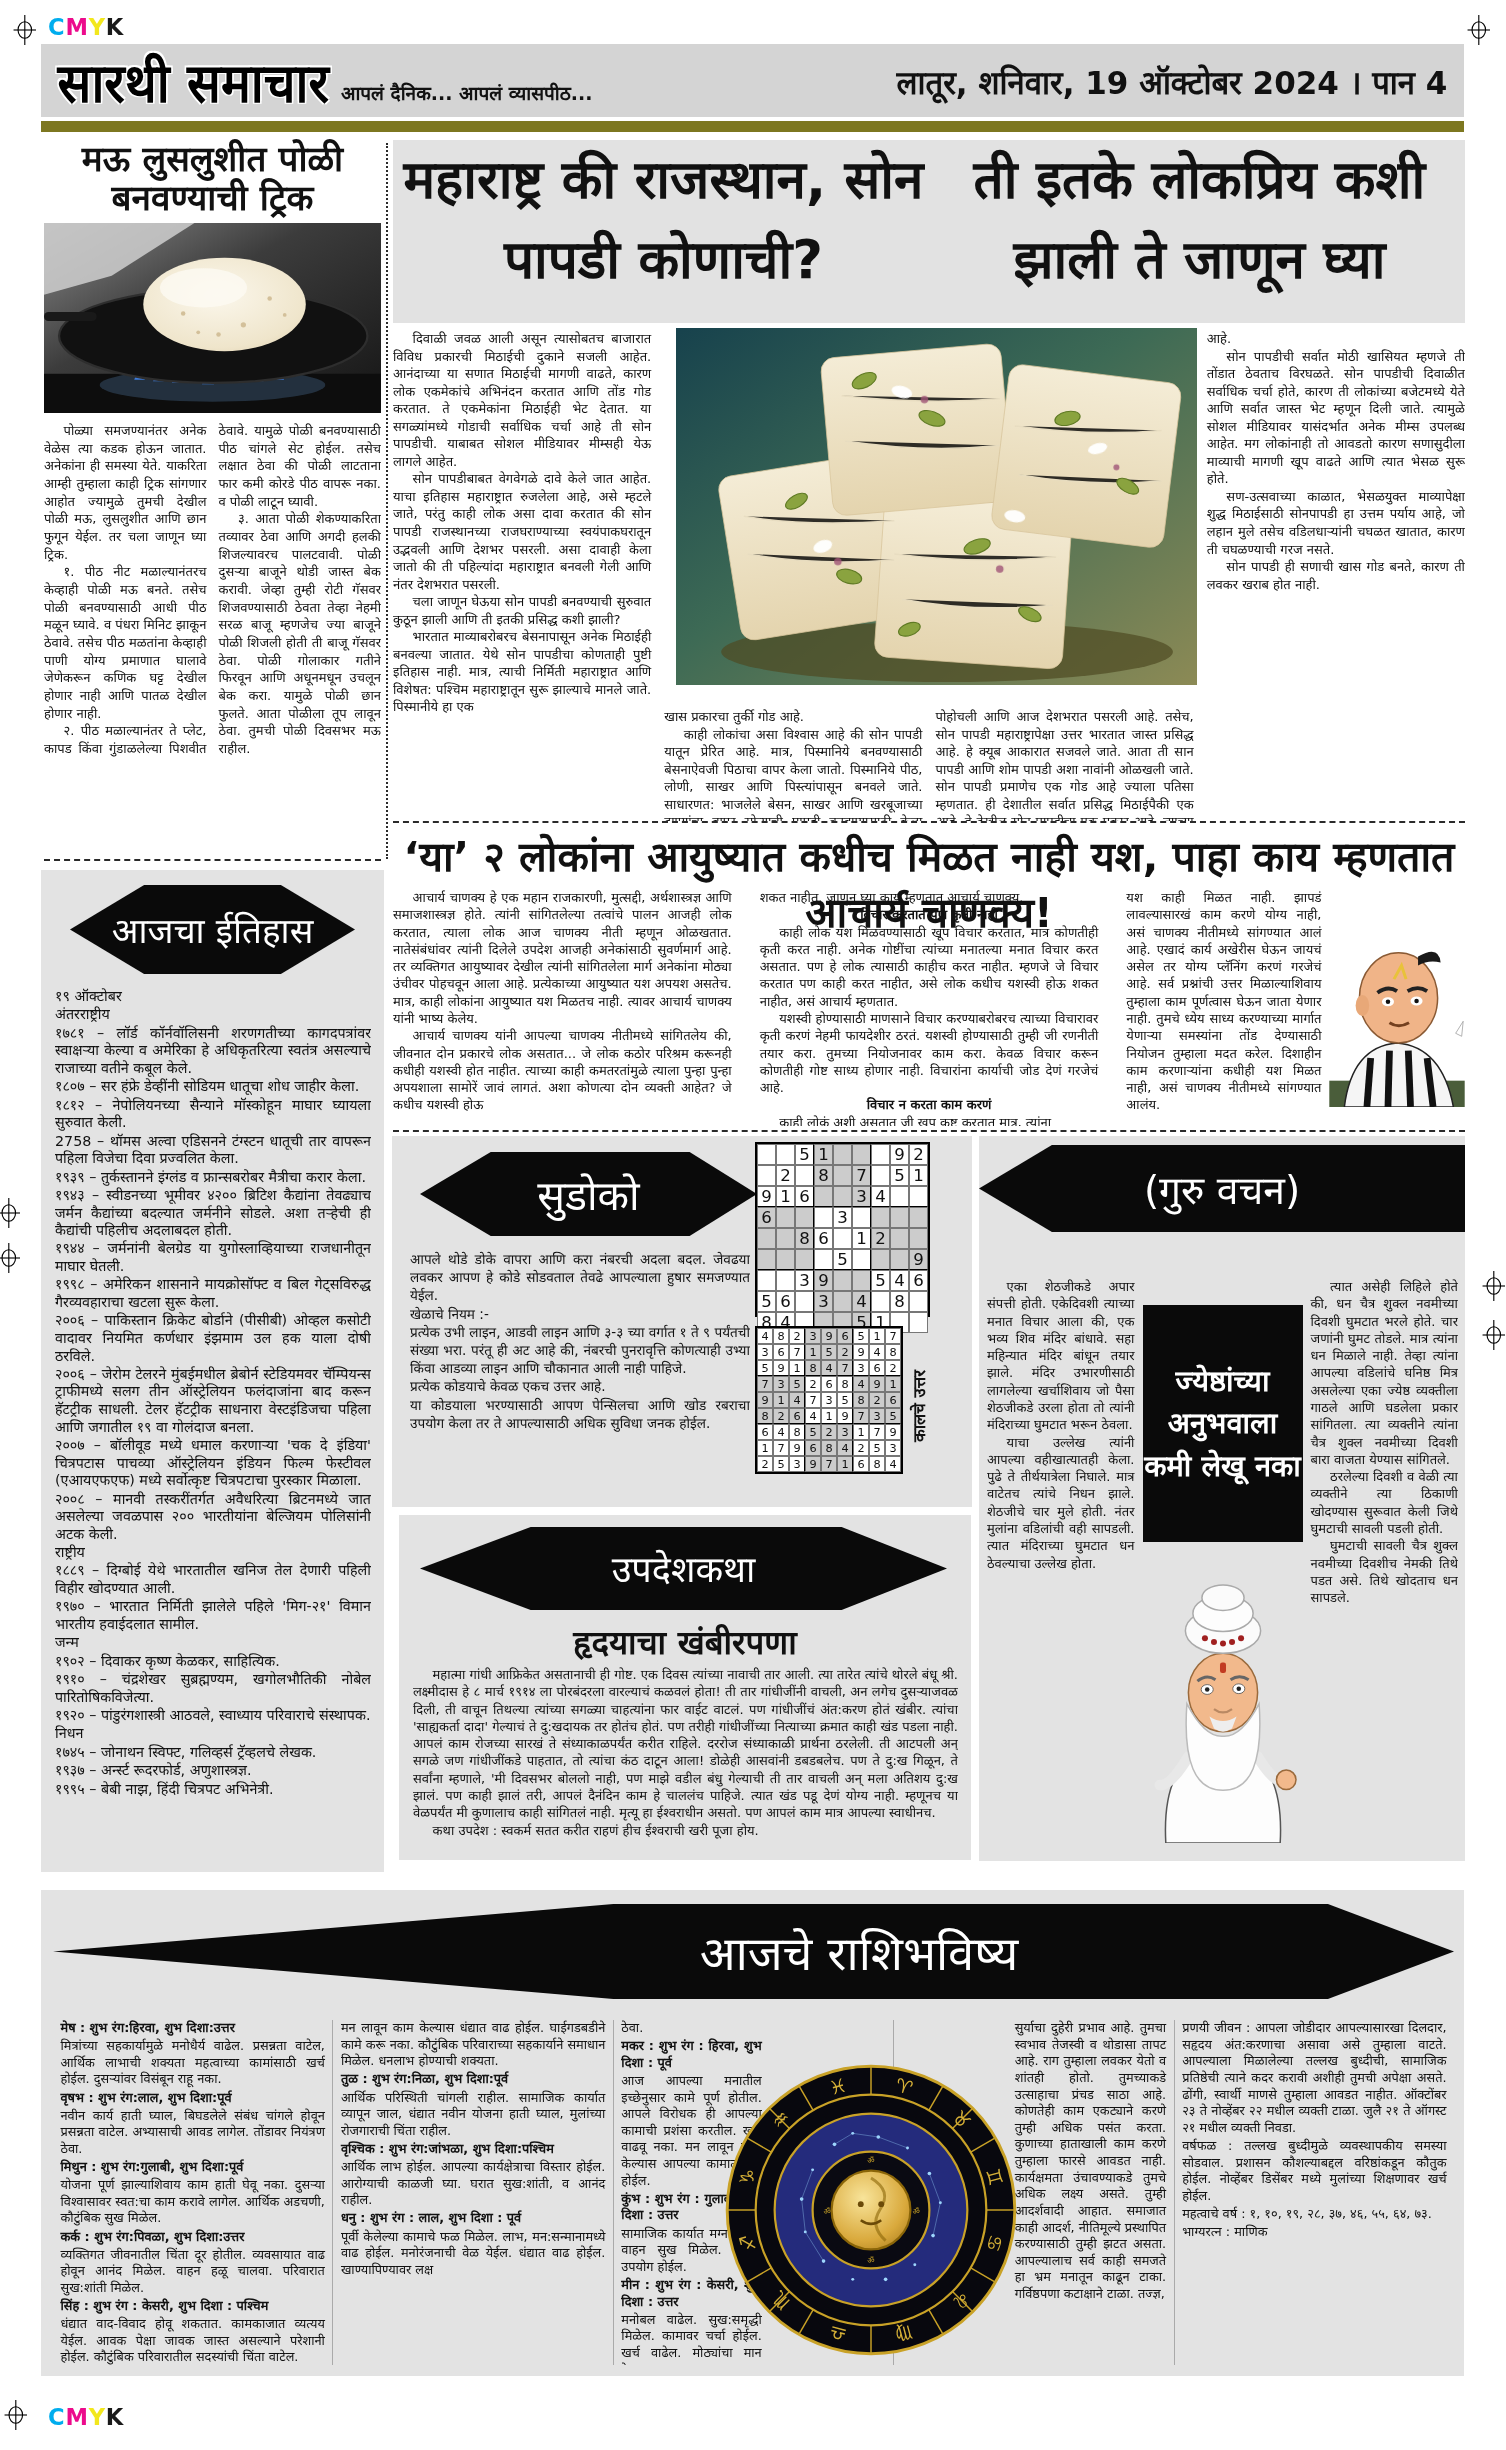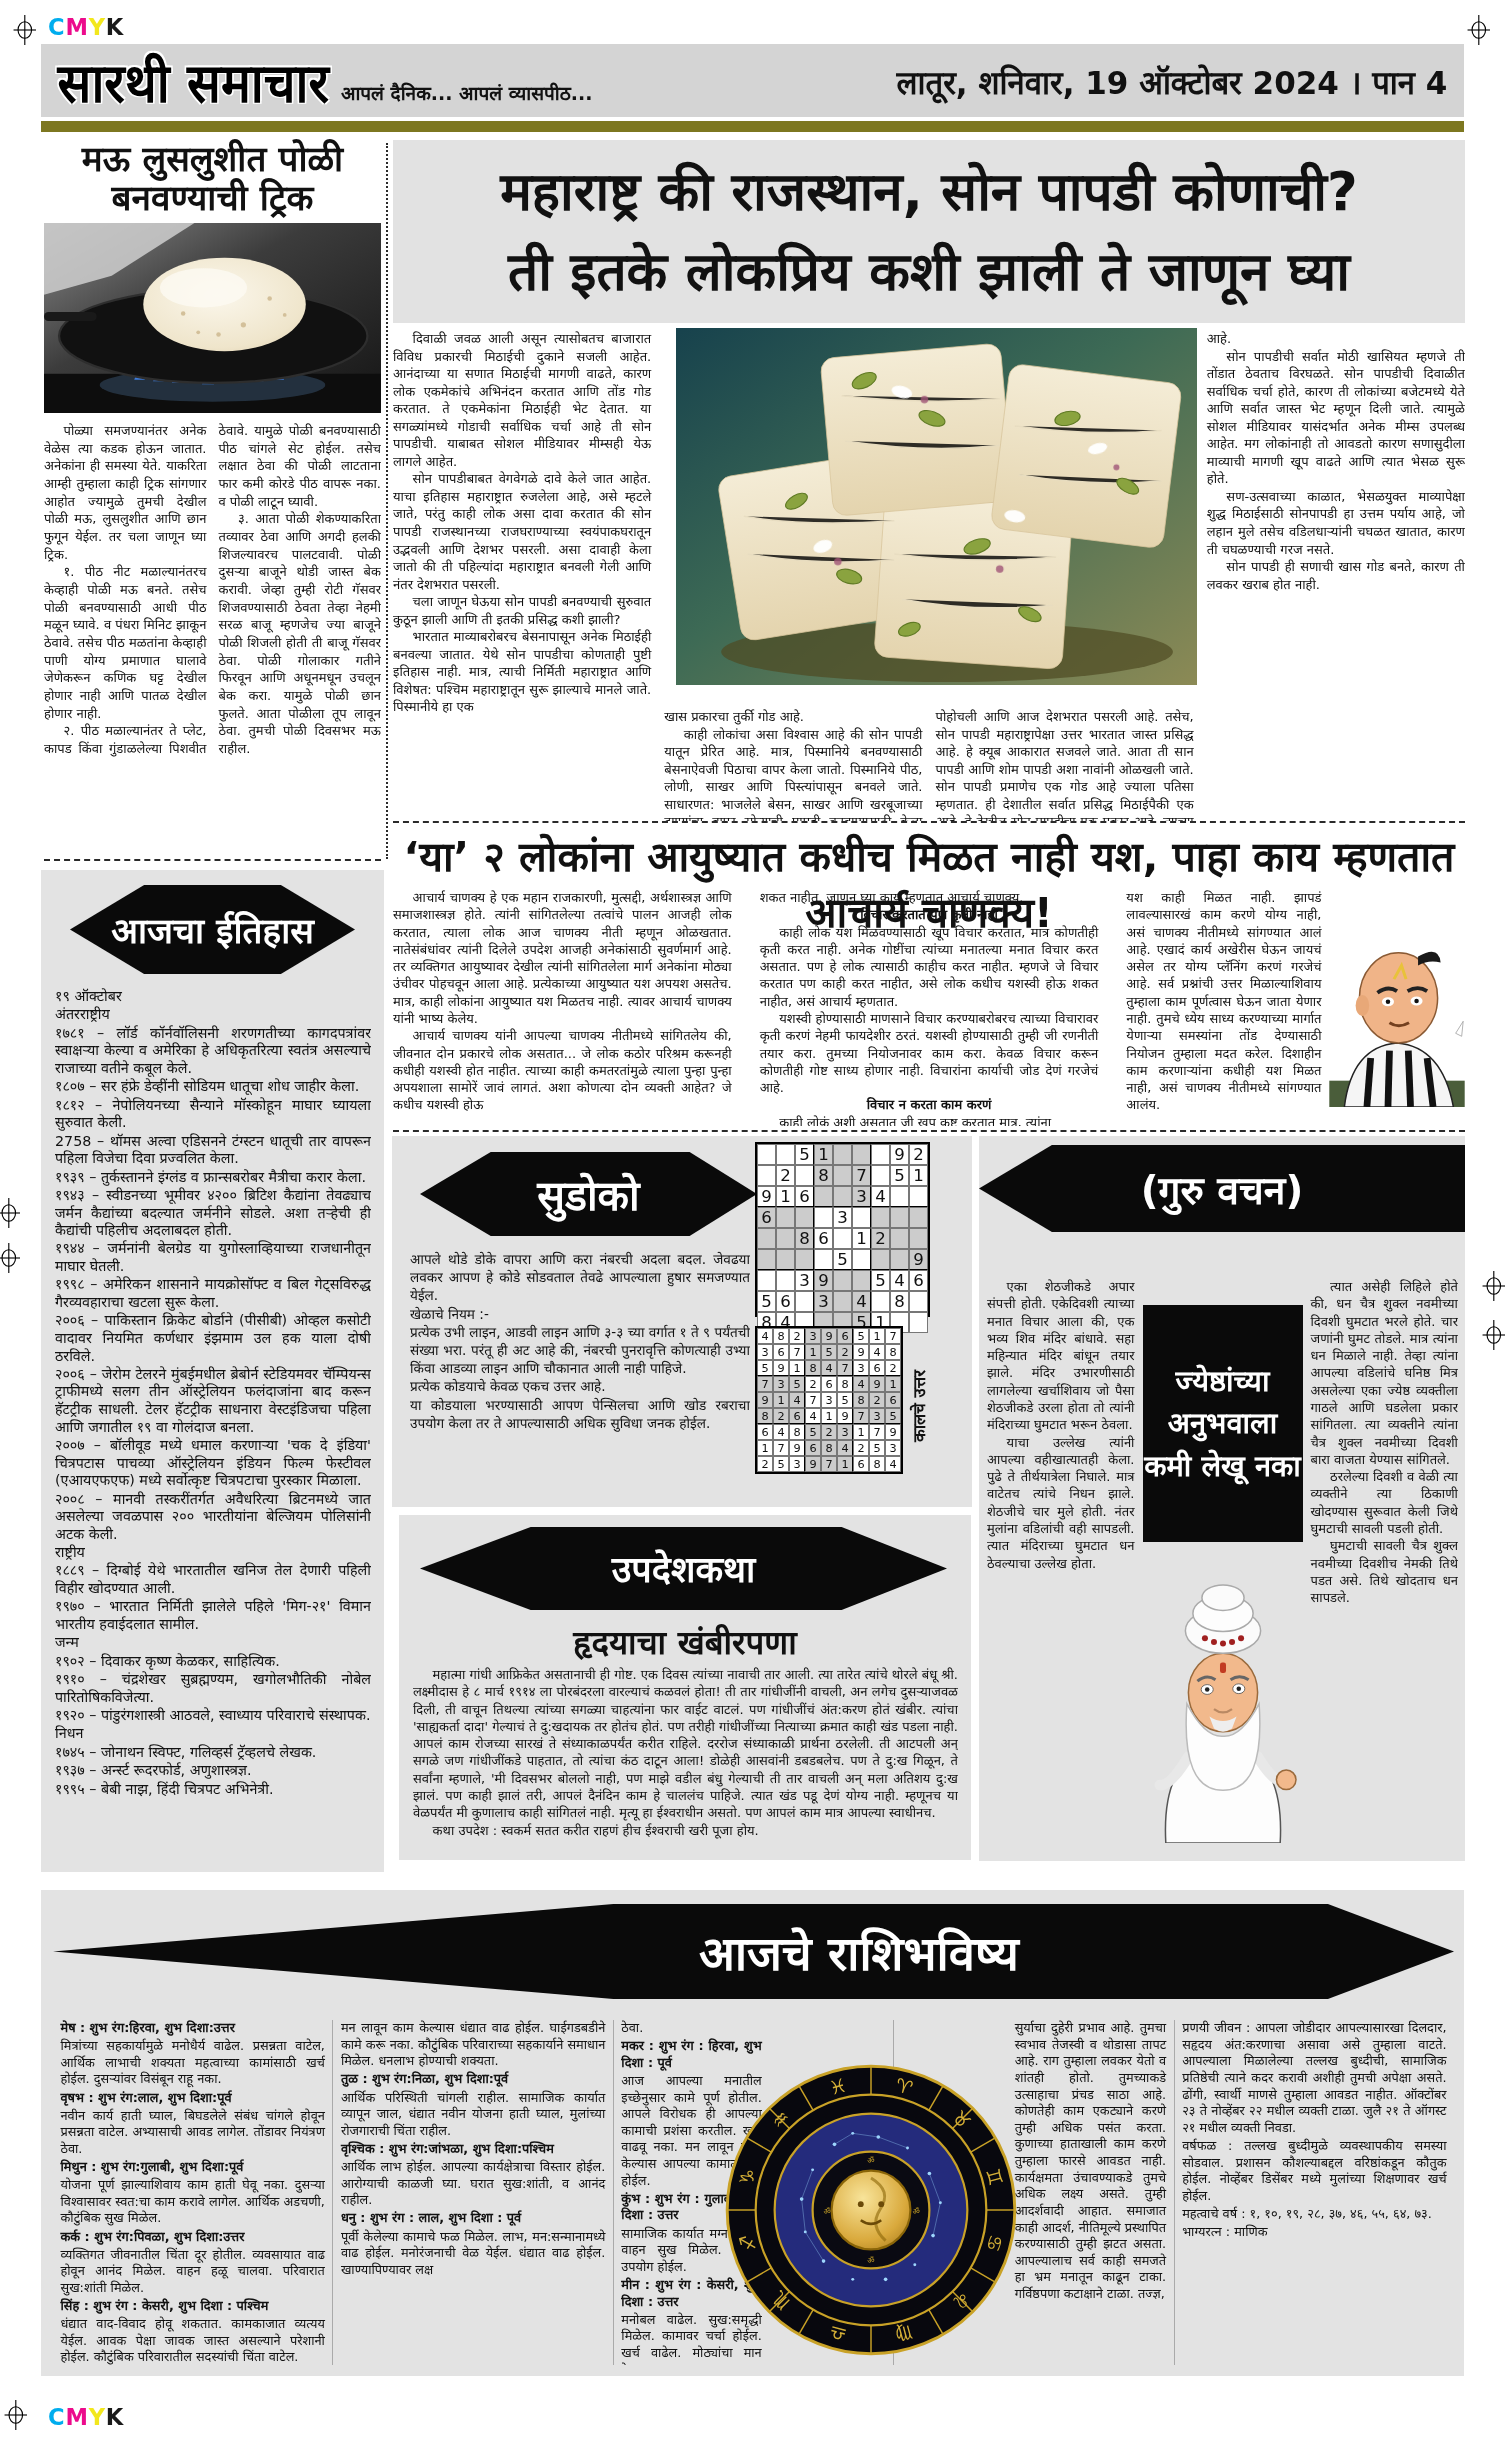--- a/index.html
+++ b/index.html
@@ -1,20 +1,20 @@
 <!DOCTYPE html>
 <html style="font-size:12px"><head>
 <meta charset="utf-8">
 <style>
   html,body{margin:0;padding:0;background:#fff;}
   body{font-family:"DejaVu Sans",sans-serif;color:#111;}
   #page{position:relative;width:1506px;height:2450px;background:#fff;overflow:hidden;}
   .abs{position:absolute;}
   .panel{position:absolute;background:#e3e3e3;}
-  .banner{background:#0a0a0a;color:#fff;font-weight:bold;display:flex;align-items:center;justify-content:center;text-align:center;}
+  .banner{background:#0a0a0a;color:#fff;font-weight:normal;display:flex;align-items:center;justify-content:center;text-align:center;}
   .hex{clip-path:polygon(0 50%,26% 0,74% 0,100% 50%,74% 100%,26% 100%);}
   .hex2{clip-path:polygon(0 50%,21% 0,80% 0,100% 50%,80% 100%,21% 100%);}
   .hexR{clip-path:polygon(0 50%,15% 0,100% 0,100% 100%,15% 100%);}
   .hexL{clip-path:polygon(0 50%,40% 0,91% 0,100% 50%,91% 100%,40% 100%);}
   .para{margin:0;text-align:justify;text-indent:19.6px;}
   .para.cont{text-indent:0;}
   .para.subhead{font-weight:bold;text-align:center;text-indent:0;}
   .para.sign{font-weight:bold;text-indent:0;}
   .dashed-h{position:absolute;border-top:2.3px dashed #2a2a2a;height:0;}
   .dotted-v{position:absolute;border-left:2.3px dotted #2a2a2a;width:0;}
@@ -29,21 +29,21 @@
   #mast-tag{font-size:19px;font-weight:bold;margin:25.6px 0 0 12px;white-space:nowrap;}
   #mast-date{margin-left:auto;font-size:31px;font-weight:bold;white-space:nowrap;transform:scaleY(1.05);}
   #olivebar{left:41px;top:121px;width:1423px;height:10.5px;background:#7d7720;position:absolute;}
 
   
   #poli-headline{left:44px;top:140px;width:337px;font-size:35px;line-height:1.12;font-weight:bold;text-align:center;}
   #poli-photo{left:44px;top:223px;width:337px;height:190px;}
   #poli-body{left:44px;top:422px;width:337px;height:431px;column-count:2;column-gap:12px;font-size:13px;line-height:1.36;overflow:hidden;}
 
   
-  #main-headline{left:393px;top:140px;width:1072px;height:183px;background:#e2e2e2;display:flex;flex-direction:column;justify-content:center;text-align:center;font-weight:bold;font-size:53px;line-height:1.5;transform-origin:top left;}
+  #main-headline{left:393px;top:140px;width:1072px;height:183px;background:#e2e2e2;display:flex;flex-direction:row;justify-content:center;text-align:center;font-weight:bold;font-size:53px;line-height:1.5;transform-origin:top left;}
   
   #sp-cols{left:393px;top:330px;width:1072px;height:491px;display:flex;gap:13px;font-size:13px;line-height:1.35;overflow:hidden;}
   #sp-cols .col{flex:1;}
   .img-spacer{height:378px;}
   #sp-photo{left:676px;top:328px;width:521px;height:357px;z-index:3;}
 
   
   #chk-headline{left:393px;top:827px;width:1072px;font-size:41px;font-weight:bold;text-align:center;}
   #chk-body{left:393px;top:889px;width:1072px;height:237px;display:flex;gap:28px;font-size:13px;line-height:1.33;overflow:hidden;}
   #chk-body .col{flex:1;}

